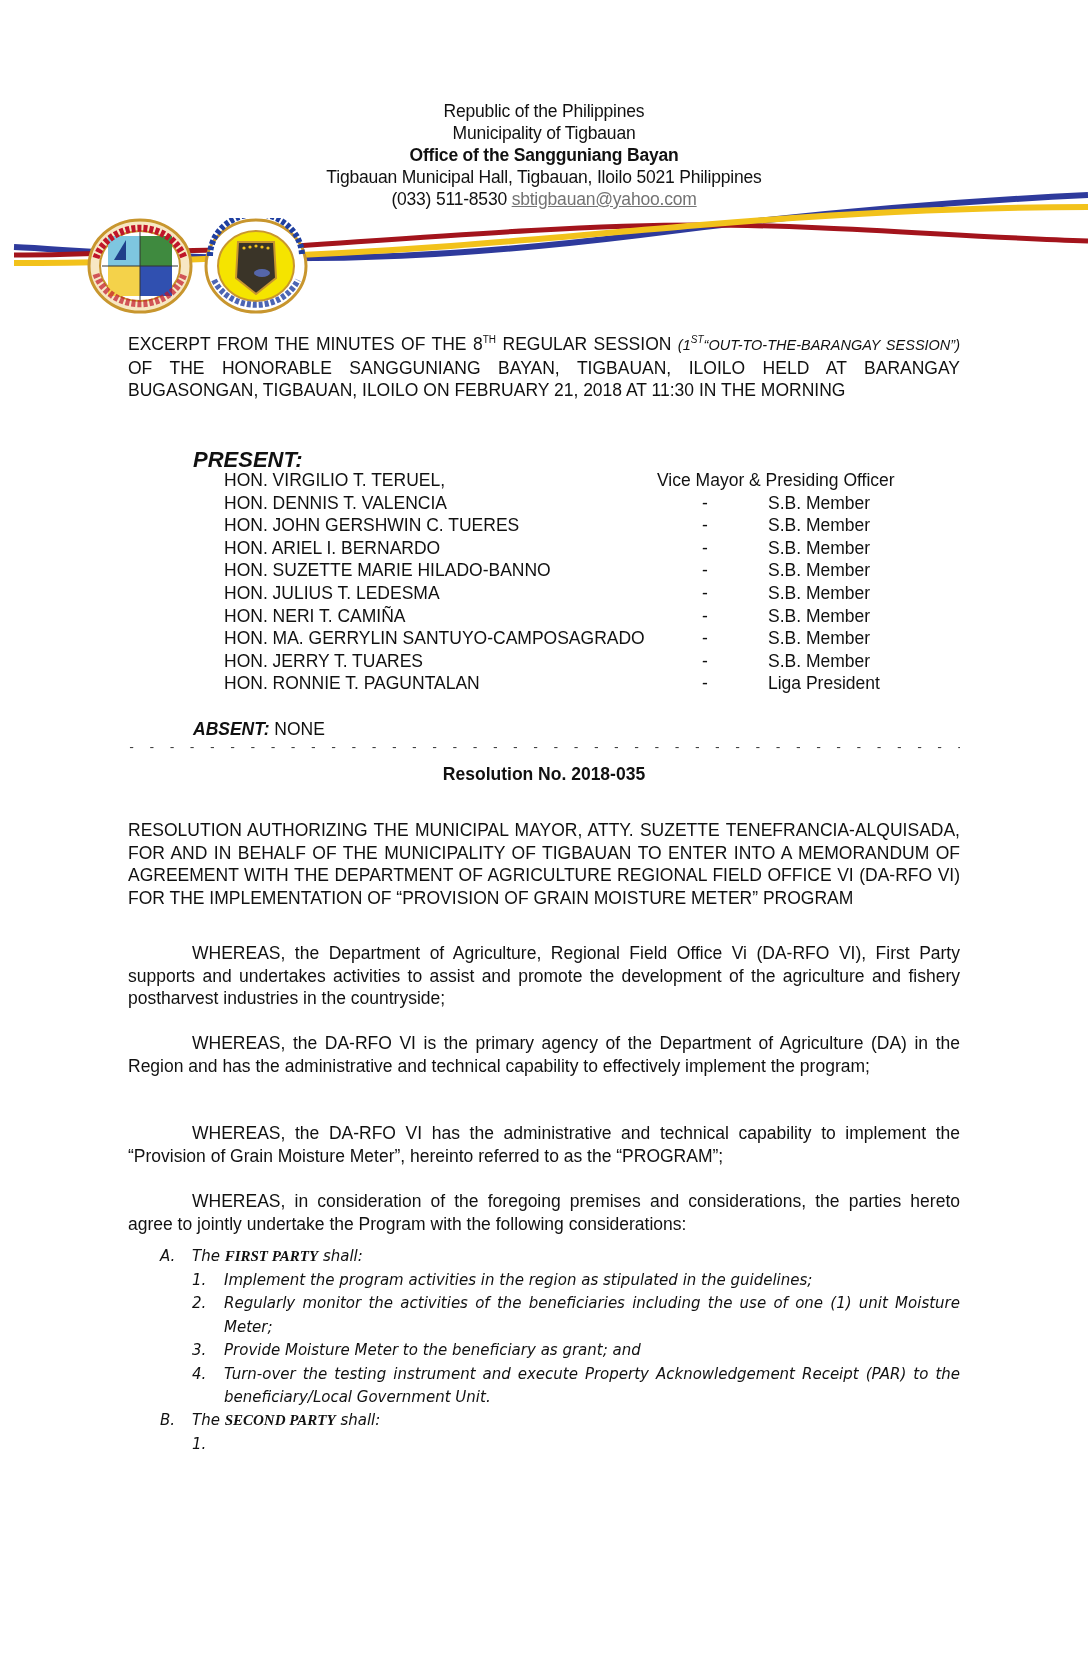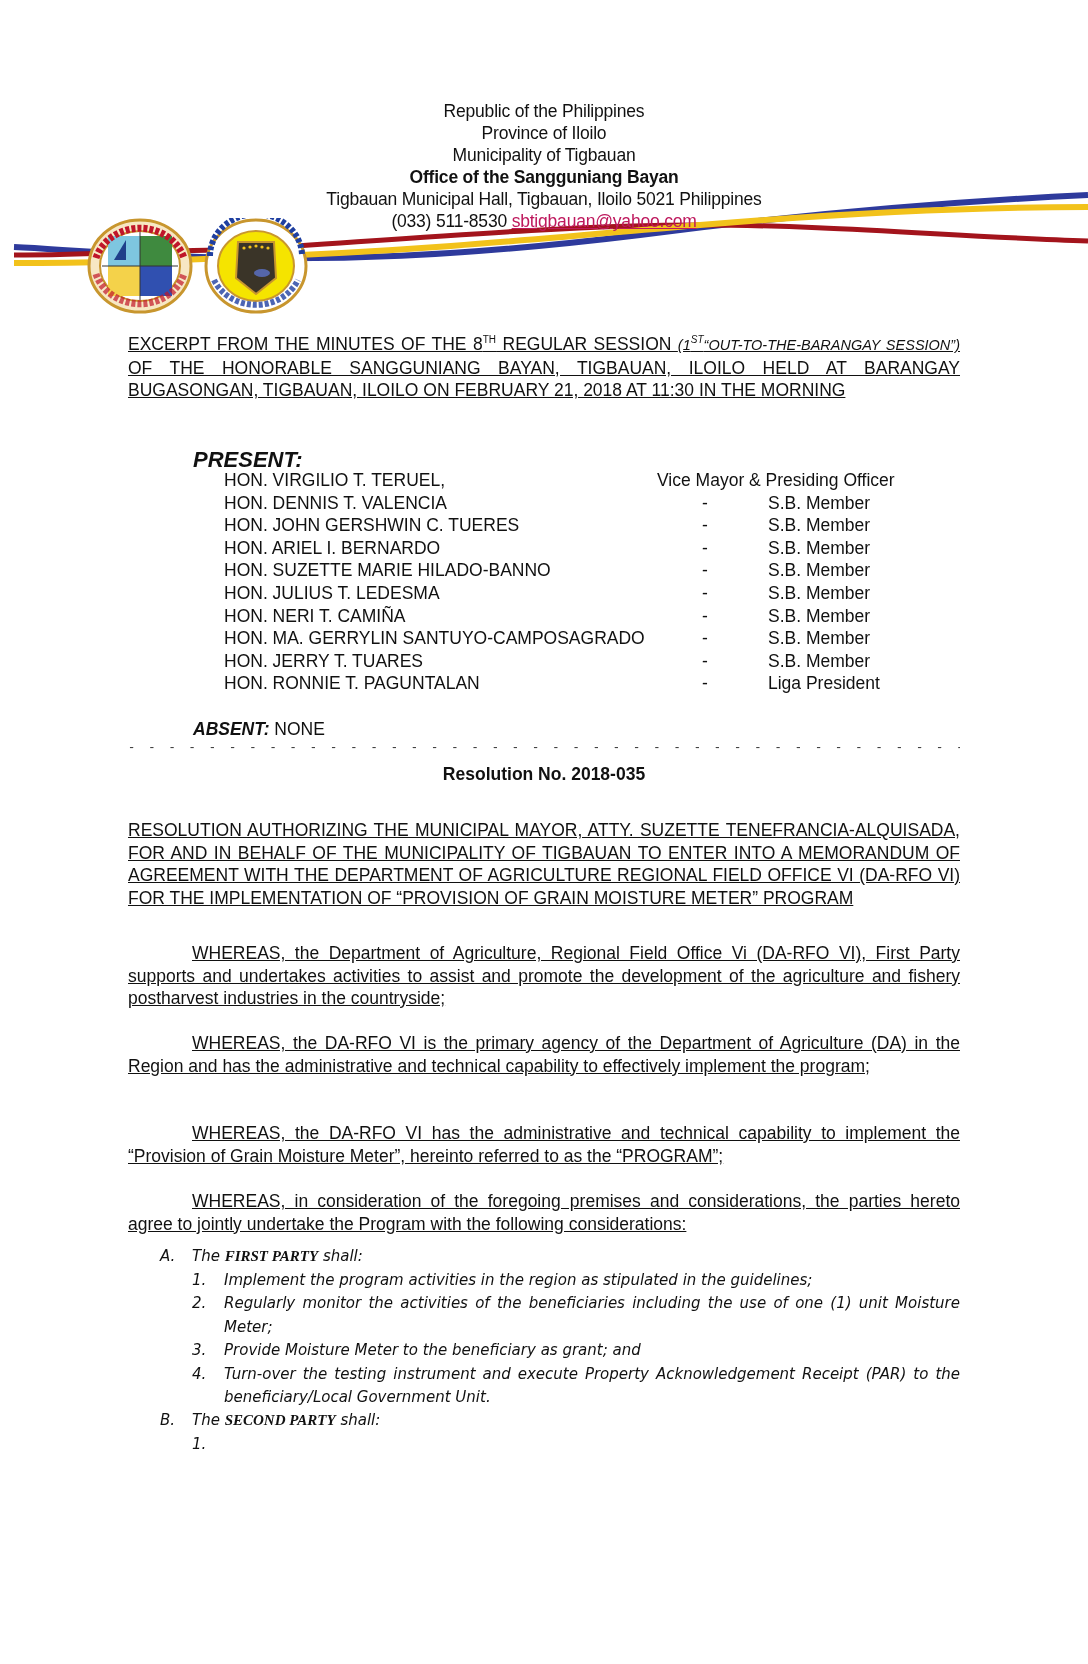--- a/index.html
+++ b/index.html
@@ -5,29 +5,29 @@
     html, body { margin: 0; padding: 0; background: #ffffff; }
     body { width: 1088px; height: 1664px; position: relative; overflow: hidden;
            font-family: "Liberation Sans", sans-serif; color: #111; }
     .page { position: absolute; left: 0; top: 0; width: 1088px; height: 1664px; }
 
     
     .letterhead { position: absolute; left: 0; top: 100px; width: 1088px; text-align: center;
                   font-size: 17.5px; line-height: 22px; letter-spacing: -0.2px; }
     .letterhead .lh-line { display: block; }
     .letterhead .office { font-weight: bold; }
-    .letterhead a { color: #be185d; text-decoration: underline; }
+    .letterhead a { color: #737373; text-decoration: underline; }
 
     .ribbons { position: absolute; left: 0; top: 185px; width: 1088px; height: 90px; }
     .seal { position: absolute; top: 218px; width: 108px; height: 96px; }
     .seal1 { left: 86px; }
     .seal2 { left: 202px; }
 
     
-    .block { position: absolute; left: 128px; width: 832px; font-size: 17.5px; line-height: 22.5px; text-decoration: underline; }
+    .block { position: absolute; left: 128px; width: 832px; font-size: 17.5px; line-height: 22.5px; }
     .justify { text-align: justify; text-align-last: left; }
     .excerpt { top: 333px; }
     .excerpt sup { font-size: 10px; vertical-align: 7px; line-height: 0; }
     .excerpt .it { font-style: italic; font-size: 14.5px; }
 
     .present-label { position: absolute; left: 193px; top: 447px; font-weight: bold; font-style: italic;
                      font-size: 22px; }
     .attendees { position: absolute; left: 224px; top: 469px; width: 700px; font-size: 17.5px; }
     .att-row { position: relative; height: 22.6px; line-height: 22.6px; }
     .att-name { position: absolute; left: 0; top: 0; white-space: nowrap; }
@@ -100,21 +100,20 @@
       <circle cx="60" cy="29" r="1.6"></circle>
         <circle cx="66" cy="30" r="1.6"></circle>
     </g>
     <ellipse cx="60" cy="55" rx="8" ry="4" fill="#5566aa"></ellipse>
     <path d="M8 38 A 46 42 0 0 1 100 38" fill="none" stroke="#1f3fa0" stroke-width="6" stroke-dasharray="4 2"></path>
     <path d="M12 62 A 46 42 0 0 0 96 62" fill="none" stroke="#1f3fa0" stroke-width="6" stroke-dasharray="4 2" opacity="0.8"></path>
   </svg>
 
   <div class="letterhead">
     <span class="lh-line">Republic of the Philippines</span>
-    <span class="lh-line">Province of Iloilo</span>
     <span class="lh-line">Municipality of Tigbauan</span>
     <span class="lh-line office">Office of the Sangguniang Bayan</span>
     <span class="lh-line">Tigbauan Municipal Hall, Tigbauan, Iloilo 5021 Philippines</span>
     <span class="lh-line">
       <span>(033) 511-8530</span>
       <a href="mailto:sbtigbauan@yahoo.com">sbtigbauan@yahoo.com</a>
     </span>
   </div>
 
   <div class="block justify excerpt"><span>EXCERPT FROM THE MINUTES OF THE 8</span><sup>TH</sup><span> REGULAR SESSION </span><span class="it"><span>(1</span><sup>ST</sup><span>“OUT-TO-THE-BARANGAY SESSION”)</span></span><span> OF THE HONORABLE SANGGUNIANG  BAYAN, TIGBAUAN, ILOILO HELD AT BARANGAY BUGASONGAN, TIGBAUAN, ILOILO ON FEBRUARY 21, 2018 AT 11:30 IN THE MORNING</span></div>

